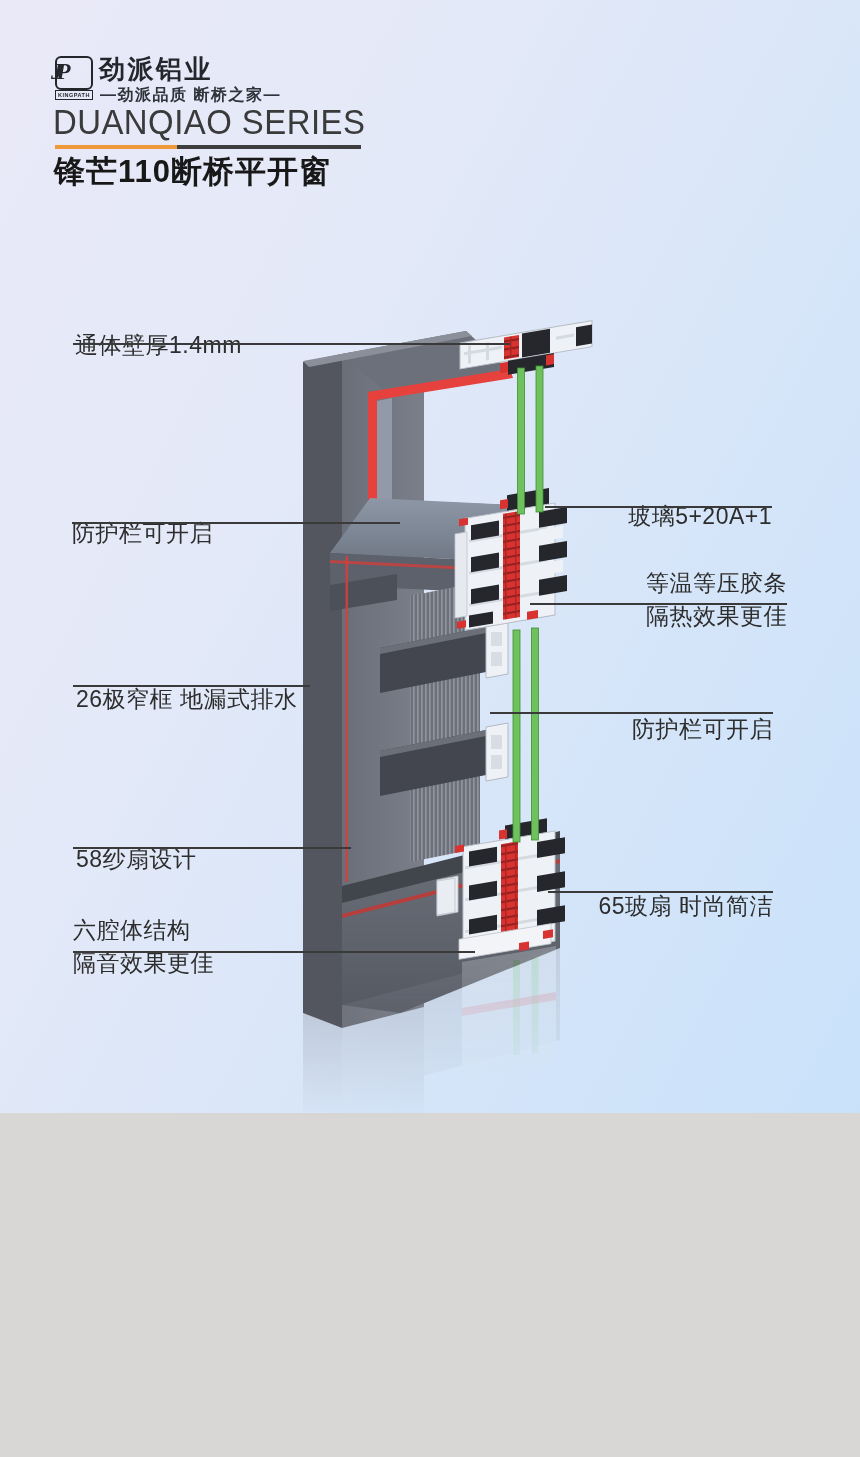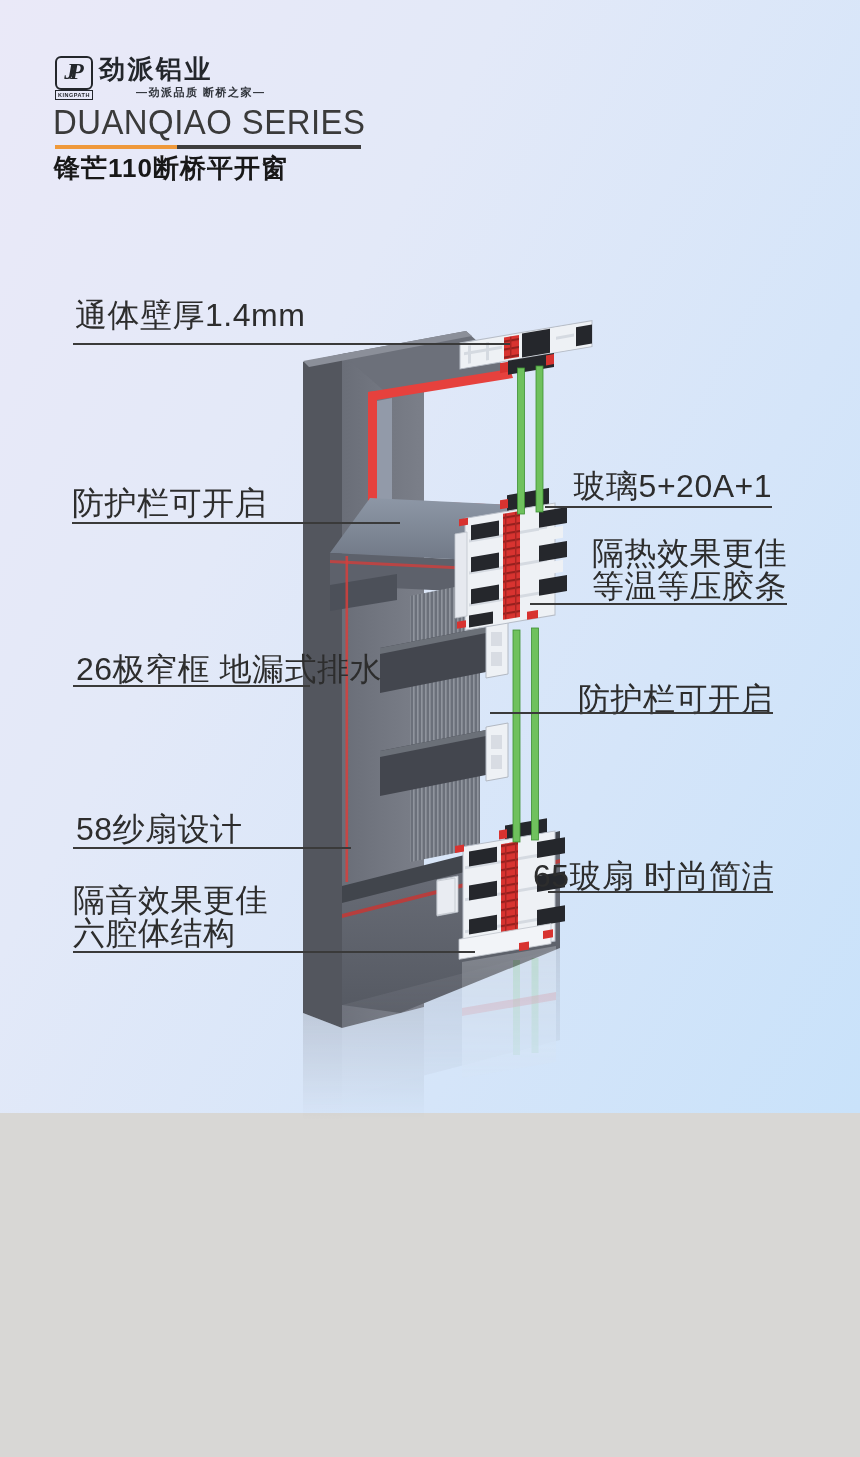--- a/index.html
+++ b/index.html
@@ -4,35 +4,35 @@
 <style>
   html,body{margin:0;padding:0;background:#9aa0a6;}
   .poster{position:relative;width:860px;height:1457px;overflow:hidden;
     font-family:"Liberation Sans","DejaVu Sans",sans-serif;}
   
   .upper{position:absolute;left:0;top:0;width:860px;height:1113px;
     background:linear-gradient(118deg,#eae9f8 0%,#e3e9f8 35%,#d5e5f9 70%,#c9e2fa 100%);}
   .lower{position:absolute;left:0;top:1113px;width:860px;height:344px;background:#d8d7d5;}
   
   .logo-box{position:absolute;left:55px;top:56px;width:34px;height:30px;border:2px solid #23262b;
-    border-radius:6px;display:flex;align-items:center;justify-content:center;}
+    border-radius:6px;display:flex;align-items:center;justify-content:flex-start;}
   .logo-box span{font-family:"Liberation Serif","DejaVu Serif",serif;font-style:italic;font-weight:700;
     font-size:23px;letter-spacing:-6px;color:#23262b;margin-left:-6px;margin-top:-2px;}
   .logo-sub{position:absolute;left:55px;top:90px;width:36px;height:8px;border:1px solid #23262b;
     font-size:5.5px;line-height:8px;text-align:center;letter-spacing:.5px;color:#23262b;font-weight:700;}
   .brand{position:absolute;left:99px;top:52px;font-size:26px;font-weight:700;color:#23262b;letter-spacing:2.5px;}
-  .tagline{position:absolute;left:100px;top:85px;font-size:11px;font-weight:700;color:#2f333a;letter-spacing:1.5px;margin-left:36px;}
+  .tagline{position:absolute;left:100px;top:85px;font-size:16px;font-weight:700;color:#2f333a;letter-spacing:1.5px;}
   .series{position:absolute;left:53px;top:102px;font-size:35px;color:#3a3a3a;letter-spacing:.5px;
     transform:scaleX(.94);transform-origin:left;}
   .series-rule{position:absolute;left:55px;top:145px;width:306px;height:3.5px;display:flex;}
   .series-rule .seg1{width:122px;height:100%;}
   .series-rule .seg2{flex:1;height:100%;background:#3e3e3e;}
-  .ptitle{position:absolute;left:54px;top:151px;font-size:26px;font-weight:700;color:#181818;letter-spacing:1px;text-align:right;}
-  
-  .co{position:absolute;font-size:32px;color:#2d2d2d;line-height:33px;letter-spacing:.5px;white-space:nowrap;z-index:5;}
+  .ptitle{position:absolute;left:54px;top:151px;font-size:31px;font-weight:700;color:#181818;letter-spacing:1px;text-align:right;}
+  
+  .co{position:absolute;font-size:23px;color:#2d2d2d;line-height:33px;letter-spacing:.5px;white-space:nowrap;z-index:5;margin-top:30px;}
   .co.r{text-align:right;}
   .cl{position:absolute;height:2px;background:#3a3a3a;z-index:5;}
   
   .illus{position:absolute;left:0;top:0;z-index:1;}
   .feat{position:absolute;left:452px;top:1202px;width:358px;}
 </style>
 </head>
 <body>
 
 <div class="poster">
@@ -225,33 +225,33 @@
       <div>26极窄框 地漏式排水</div>
     </div>
     <div class="cl" style="left:73px;top:685px;width:237px"></div>
 
     <div class="co" style="left:76px;top:813px">
       <div>58纱扇设计</div>
     </div>
     <div class="cl" style="left:73px;top:847px;width:278px"></div>
 
     <div class="co" style="left:73px;top:884px">
+      <div>六腔体结构</div>
       <div>隔音效果更佳</div>
-      <div>六腔体结构</div>
     </div>
     <div class="cl" style="left:73px;top:951px;width:402px"></div>
 
     <div class="co r" style="left:540px;top:470px;width:232px">
       <div>玻璃5+20A+1</div>
     </div>
     <div class="cl" style="left:545px;top:506px;width:227px"></div>
 
     <div class="co r" style="left:527px;top:537px;width:260px">
+      <div>等温等压胶条</div>
       <div>隔热效果更佳</div>
-      <div>等温等压胶条</div>
     </div>
     <div class="cl" style="left:530px;top:603px;width:257px"></div>
 
     <div class="co r" style="left:540px;top:683px;width:233px">
       <div>防护栏可开启</div>
     </div>
     <div class="cl" style="left:490px;top:712px;width:283px"></div>
 
     <div class="co r" style="left:533px;top:860px;width:240px">
       <div>65玻扇 时尚简洁</div>

